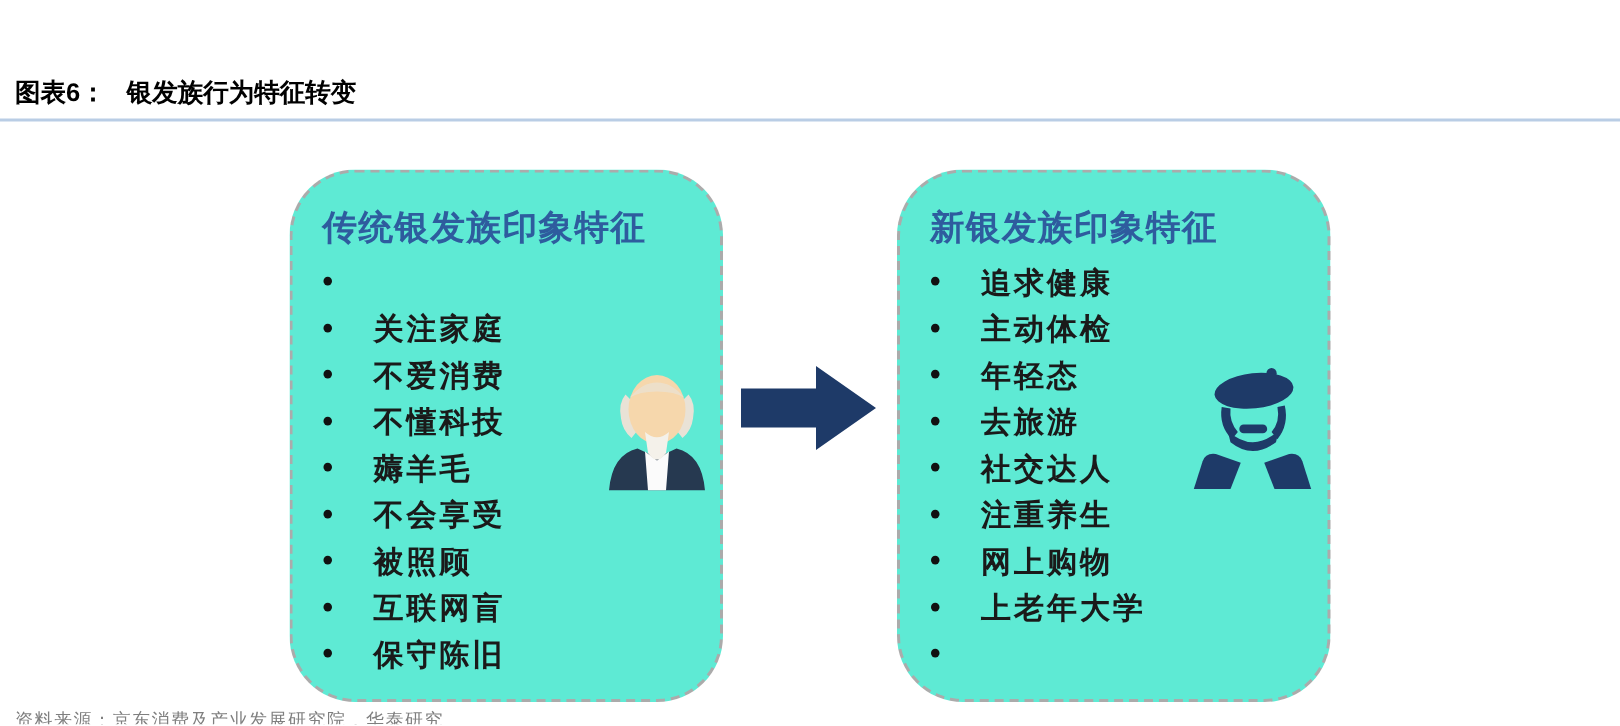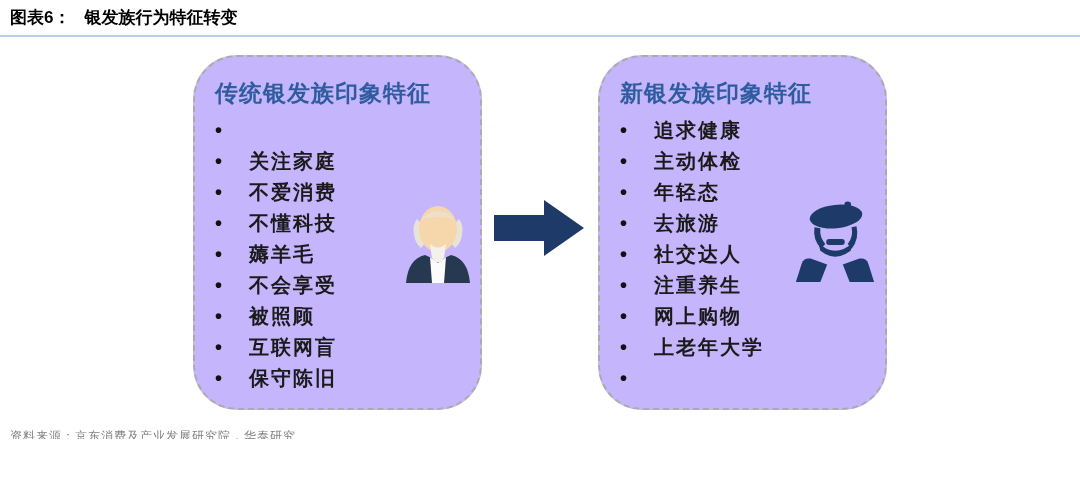--- a/index.html
+++ b/index.html
@@ -1,27 +1,28 @@
 <!DOCTYPE html>
 <html style="--accent-navy: #1E3A68; --header-blue: #2E5C9E; --title-underline: #B9CDE5; --footer-divider: #A5B1C2; --dashed-border: #ABABAB; --text-black: #1A1A1A; --source-gray: #7F7F7F; --skin: #F6D7AC; --hair-gray: #E9E2D6; --beard-white: #F4F1EA; --suit-navy: #263950; --shirt-white: #FBFBFB;"><head>
 <meta charset="utf-8">
 <style>
   html,body{margin:0;padding:0;background:#fff;}
   .page{
     position:relative;width:1080px;height:439px;background:#fff;overflow:hidden;
     font-family:"Liberation Sans","DejaVu Sans",sans-serif;
+    margin-top:44px;
   }
   
   .title-row{position:absolute;top:6px;left:10px;font-size:17px;font-weight:bold;color:#000;}
   .title-label{margin-right:14px;}
   .title-underline{position:absolute;top:35px;left:0;width:1080px;height:2px;background:var(--title-underline);}
   
   .trait-box{
-    position:absolute;top:55px;width:289px;height:355px;box-sizing:border-box;
-    border:2px dashed var(--dashed-border);border-radius:44px;background:#c4b5fd;
+    position:absolute;top:69px;width:289px;height:355px;box-sizing:border-box;
+    border:2px dashed var(--dashed-border);border-radius:44px;background:#5eead4;
   }
   .trait-box.left{left:193px;}
   .trait-box.right{left:598px;}
   .box-header{
     margin:21px 0 2px 20px;font-size:23px;font-weight:bold;color:var(--header-blue);
     letter-spacing:1px;
   }
   .trait-list{list-style:none;margin:6px 0 0 0;padding:0 0 0 20px;}
   .trait-item{
     display:flex;align-items:center;height:31px;

